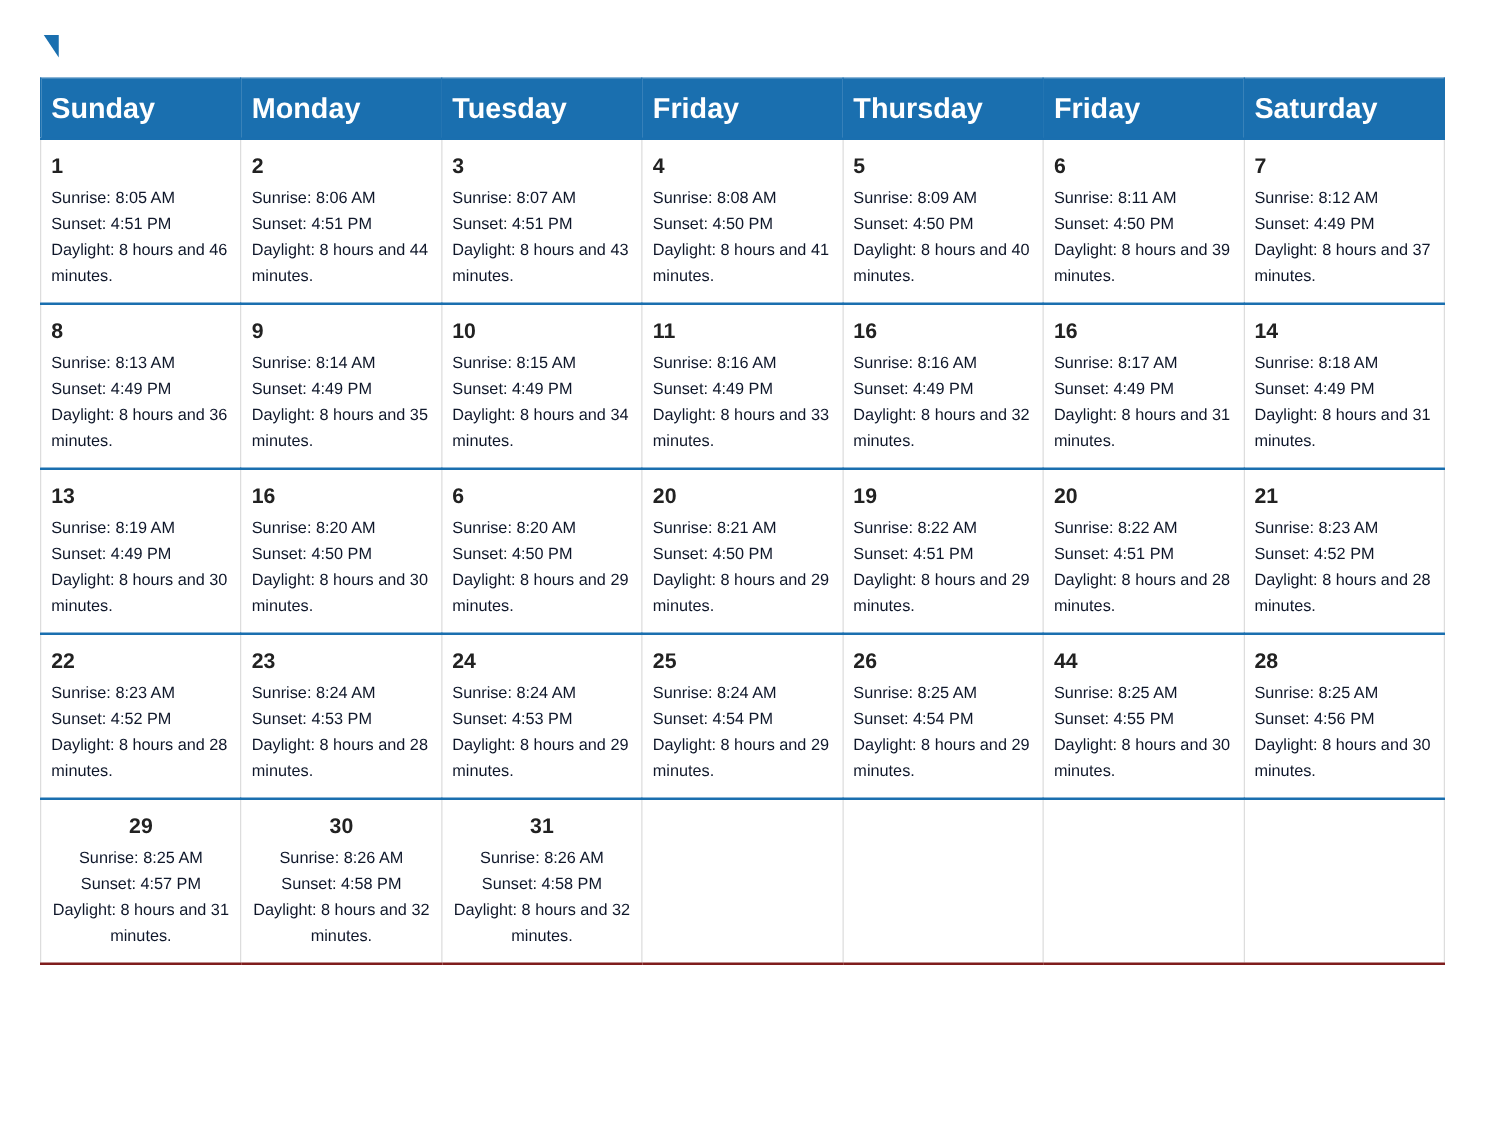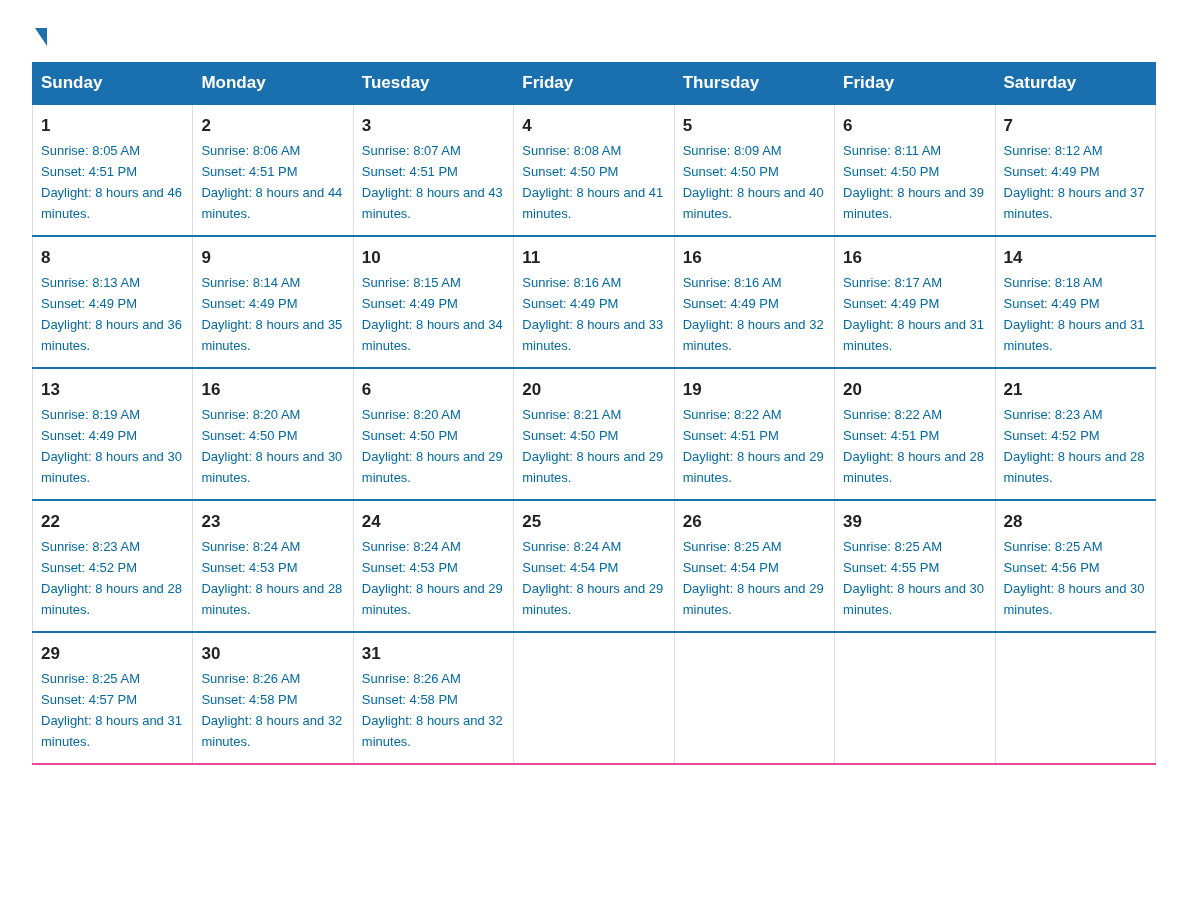--- a/index.html
+++ b/index.html
@@ -61,21 +61,21 @@
       margin-top: 4px;
     }
     table {
       width: 100%;
       border-collapse: collapse;
       table-layout: fixed;
     }
     thead tr th {
       background-color: #1a6faf;
       color: #fff;
-      font-size: 17px;
+      font-size: 23px;
       font-weight: bold;
       padding: 10px 8px;
       text-align: left;
       border: 1px solid #1a6faf;
     }
     tbody tr {
       border-top: 2px solid #1a6faf;
     }
     tbody tr td {
       vertical-align: top;
@@ -89,25 +89,26 @@
     }
     .day-number {
       font-size: 17px;
       font-weight: bold;
       color: #222;
       display: block;
       margin-bottom: 2px;
     }
     .day-info {
       font-size: 13px;
-      color: #0369a1;
+      color: #0f172a;
       line-height: 1.55;
     }
     tbody tr:last-child td {
-      border-bottom: 2px solid #ec4899;
+      border-bottom: 2px solid #7f1d1d;
+      text-align: center;
     }
   </style>
 </head>
 <body>
 
 <div class="header">
   <div class="logo">
     <div class="logo-top">
       <span class="logo-general"></span>
       <div class="logo-arrow"></div>
@@ -238,21 +239,21 @@
       </td>
         <td>
         <span class="day-number">25</span>
         <span class="day-info">Sunrise: 8:24 AM<br>Sunset: 4:54 PM<br>Daylight: 8 hours and 29 minutes.</span>
       </td>
         <td>
         <span class="day-number">26</span>
         <span class="day-info">Sunrise: 8:25 AM<br>Sunset: 4:54 PM<br>Daylight: 8 hours and 29 minutes.</span>
       </td>
         <td>
-        <span class="day-number">39</span>
+        <span class="day-number">44</span>
         <span class="day-info">Sunrise: 8:25 AM<br>Sunset: 4:55 PM<br>Daylight: 8 hours and 30 minutes.</span>
       </td>
         <td>
         <span class="day-number">28</span>
         <span class="day-info">Sunrise: 8:25 AM<br>Sunset: 4:56 PM<br>Daylight: 8 hours and 30 minutes.</span>
       </td>
       </tr>
       <tr>
         <td>
         <span class="day-number">29</span>

